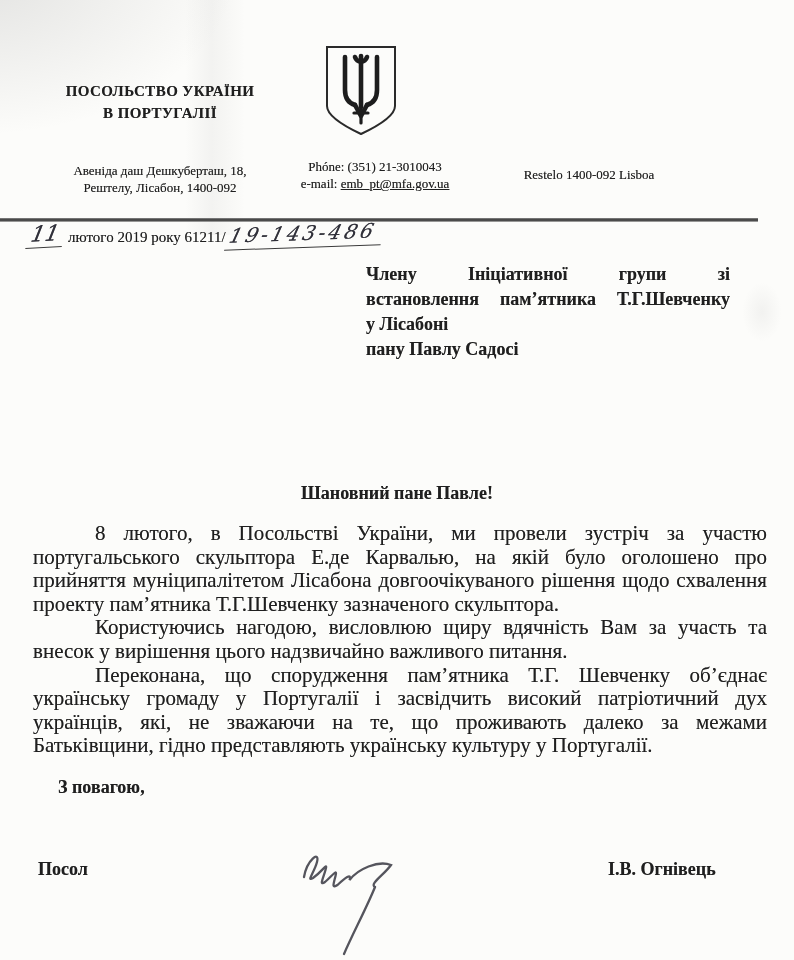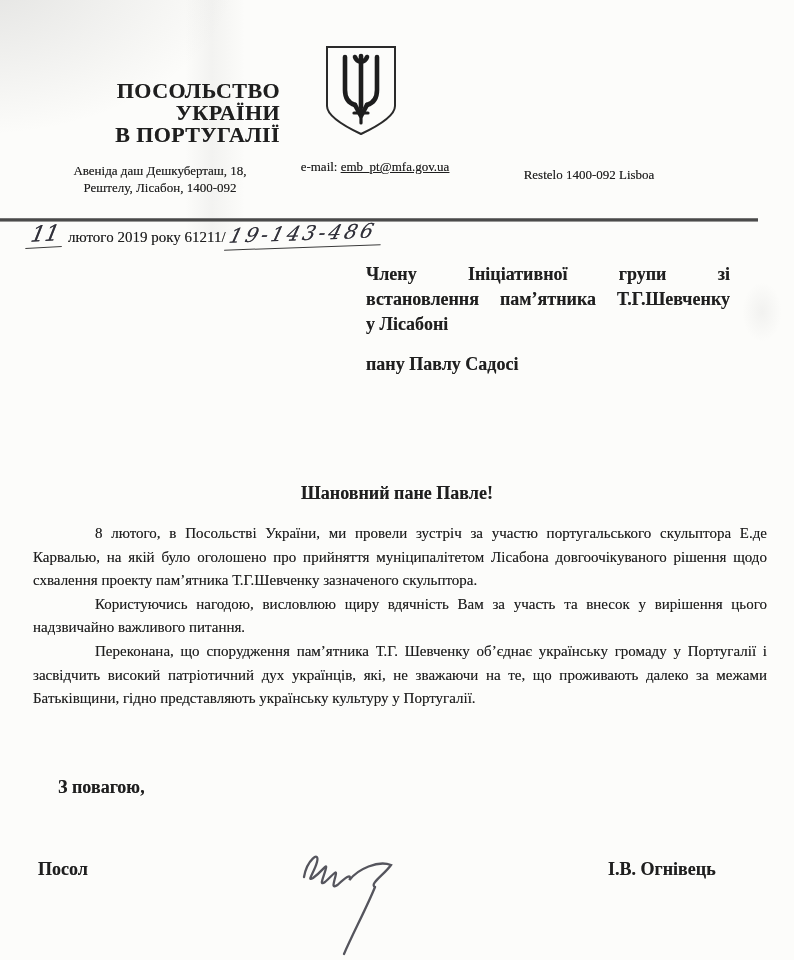--- a/index.html
+++ b/index.html
@@ -20,21 +20,21 @@
     background:linear-gradient(to right, rgba(120,120,120,0), rgba(120,120,120,.07) 45%, rgba(120,120,120,0));
   }
   .artifact.smudge {
     left:742px; top:282px; width:40px; height:60px;
     background:radial-gradient(ellipse at center, rgba(120,120,120,.08), rgba(120,120,120,0) 70%);
   }
 
   
   .org-left {
     position:absolute; left:40px; top:80px; width:240px;
-    text-align:right; font-weight:bold; font-size:22px; line-height:22px; letter-spacing:.4px;
+    text-align:center; font-weight:bold; font-size:15px; line-height:22px; letter-spacing:.4px;
   }
   .org-right {
     position:absolute; left:440px; top:84px; width:262px;
     text-align:center; font-weight:bold; font-size:17px; line-height:22px; letter-spacing:.4px;
   }
   .emblem { position:absolute; left:320px; top:44px; width:82px; height:94px; }
 
   .contact { position:absolute; font-size:13px; line-height:17px; text-align:center; }
   .contact.c-left  { left:40px;  top:162px; width:240px; }
   .contact.c-mid   { left:268px; top:158px; width:214px; }
@@ -52,26 +52,26 @@
     font-family:"DejaVu Serif", serif; font-style:italic; color:#30303a;
     display:inline-block; border-bottom:1.6px solid #3a3a3a;
   }
   .hw-day   { font-size:22px; line-height:24px; padding:0 5px 1px 3px; transform:skewX(-14deg) rotate(-3deg); margin-right:4px; }
   .ref-typed{ font-size:15px; padding-bottom:2px; }
   .hw-num   { font-size:20px; line-height:23px; letter-spacing:3px; padding:0 8px 2px 2px; transform:skewX(-16deg) rotate(-2deg); margin-left:2px; }
 
   
   .recipient { position:absolute; left:366px; top:262px; width:364px; font-weight:bold; font-size:18px; line-height:25px; }
   .recipient .just { text-align:justify; text-align-last:justify; }
-  .recipient .addressee { margin-top:15px; }
+  .recipient .addressee { }
 
   .salutation { position:absolute; left:0; top:483px; width:794px; text-align:center; font-weight:bold; font-size:18px; }
 
   
-  .letter-body { position:absolute; left:33px; top:522px; width:734px; font-size:15px; line-height:23.6px; text-align:justify; }
+  .letter-body { position:absolute; left:33px; top:522px; width:734px; font-size:21px; line-height:23.6px; text-align:justify; }
   .letter-body p { margin:0; text-indent:62px; }
 
   .valediction { position:absolute; left:58px; top:777px; font-weight:bold; font-size:18px; }
   .sender-title { position:absolute; left:38px;  top:859px; font-weight:bold; font-size:18px; }
   .sender-name  { position:absolute; left:608px; top:859px; font-weight:bold; font-size:18px; }
   .signature { position:absolute; left:296px; top:845px; width:112px; height:112px; }
 </style>
 </head>
 <body>
 
@@ -103,20 +103,21 @@
     </svg>
   </div>
 
 
   <div class="contact c-left">
     <div>Авеніда даш Дешкуберташ, 18,</div>
     <div>Рештелу, Лісабон, 1400-092</div>
   </div>
 
   <div class="contact c-mid">
+    <div>Phóne: (351) 21-3010043</div>
     <div>
       <span>e-mail:</span>
       <span class="email-link">emb_pt@mfa.gov.ua</span>
     </div>
   </div>
 
   <div class="contact c-right">
     <div>Restelo 1400-092  Lisboa</div>
   </div>
 

